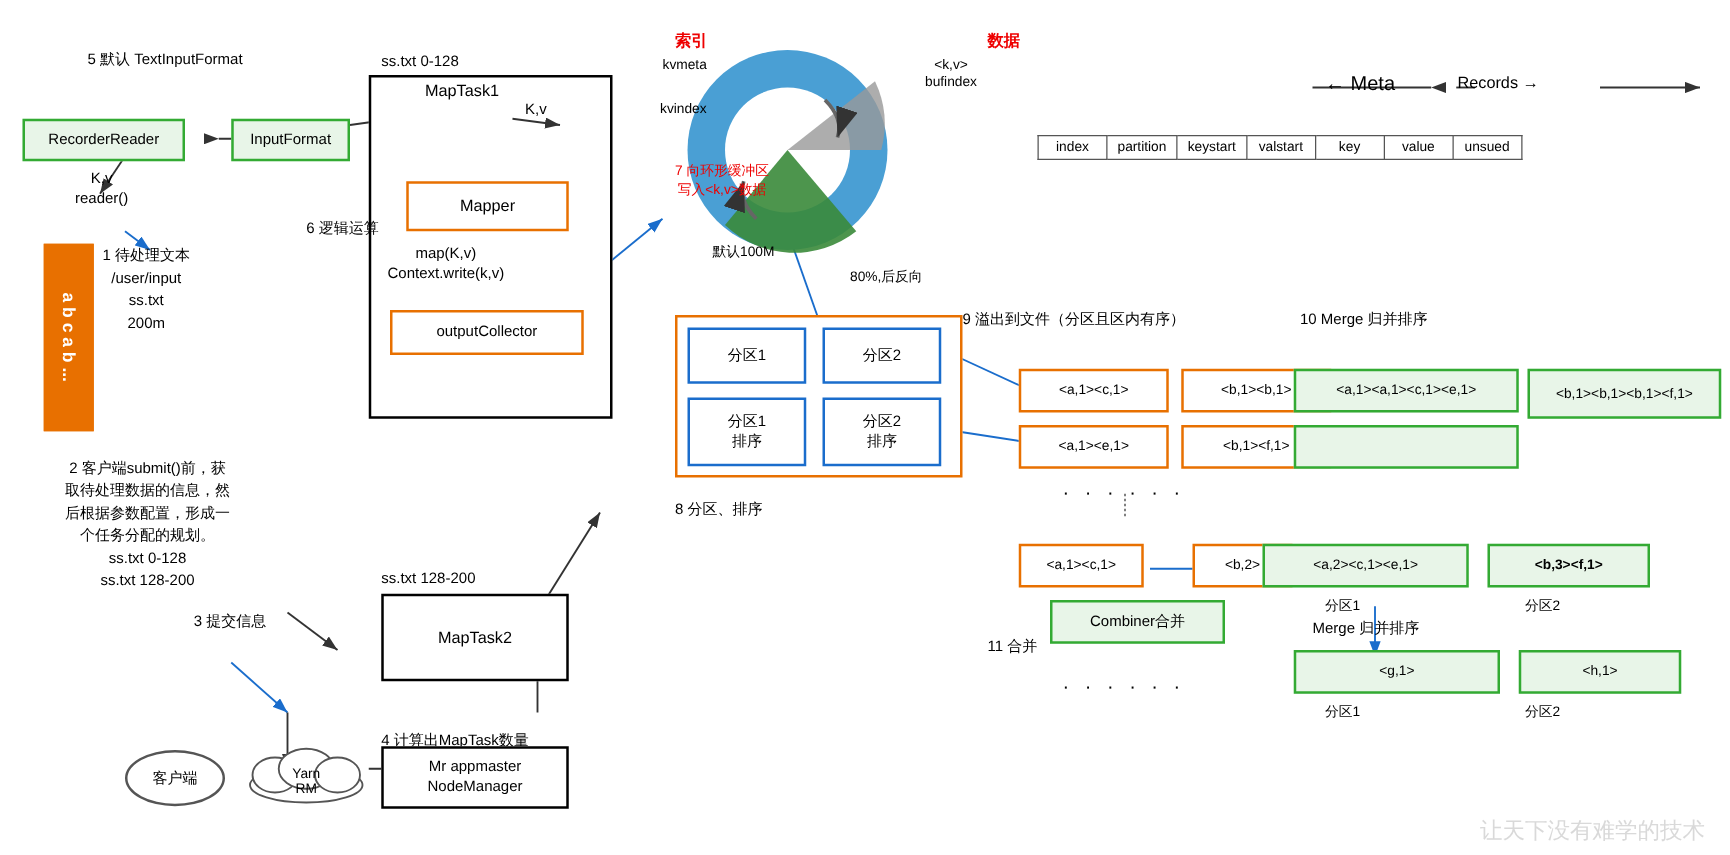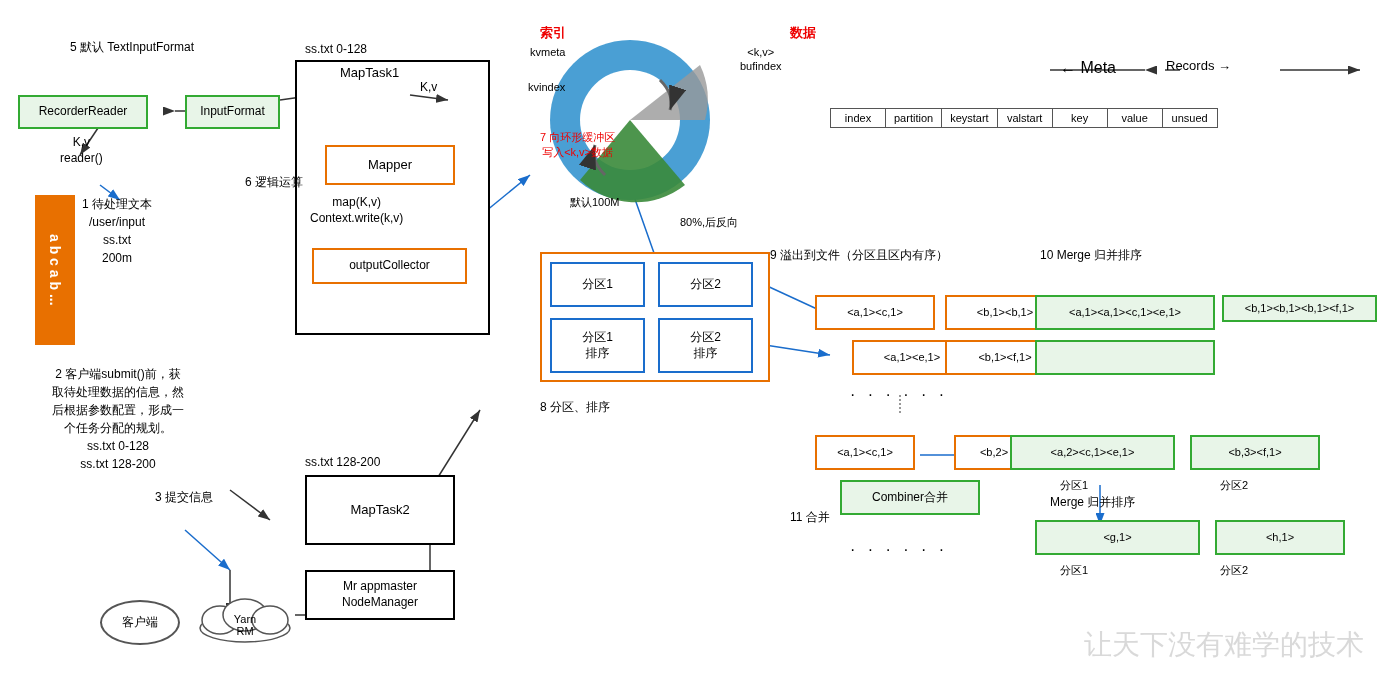--- a/index.html
+++ b/index.html
@@ -66,23 +66,23 @@
     .meta-table td {
       border: 1px solid #555;
       padding: 3px 8px;
       font-size: 11px;
       text-align: center;
       min-width: 55px;
     }
     
     .watermark {
       position: absolute;
-      bottom: 20px;
+      bottom: 8px;
       right: 20px;
-      font-size: 28px;
+      font-size: 18px;
       color: rgba(180,180,180,0.5);
       font-family: Liberation Sans, sans-serif;
     }
     
     .cloud {
       position: absolute;
       display: flex; align-items: center; justify-content: center;
       text-align: center;
     }
     .cloud svg { position: absolute; top: 0; left: 0; }
@@ -220,21 +220,21 @@
       <ellipse cx="50" cy="25" rx="22" ry="16" fill="#fff" stroke="#555" stroke-width="1.5"></ellipse>
       <ellipse cx="75" cy="30" rx="18" ry="14" fill="#fff" stroke="#555" stroke-width="1.5"></ellipse>
     </svg>
     <span style="position:absolute;bottom:8px;left:0;width:100%;text-align:center;font-size:11px;">Yarn<br>RM</span>
   </div>
 
   <div class="label" style="left:305px;top:585px;">
     <span>4 计算出MapTask数量</span>
   </div>
 
-  <div class="box box-black" style="left:305px;top:570px;width:150px;height:50px;font-size:12px;">
+  <div class="box box-black" style="left:305px;top:597px;width:150px;height:50px;font-size:12px;">
     <span>Mr appmaster<br>NodeManager</span>
   </div>
 
   <div class="label" style="left:305px;top:455px;">
     <span>ss.txt 128-200</span>
   </div>
 
   <div class="box box-black" style="left:305px;top:475px;width:150px;height:70px;font-size:13px;">
     <span>MapTask2</span>
   </div>
@@ -364,39 +364,39 @@
   <div class="label" style="left:770px;top:248px;font-size:12px;">
     <span>9 溢出到文件（分区且区内有序）</span>
   </div>
 
   <div class="box box-orange" style="left:815px;top:295px;width:120px;height:35px;font-size:11px;">
     <span>&lt;a,1&gt;&lt;c,1&gt;</span>
   </div>
   <div class="box box-orange" style="left:945px;top:295px;width:120px;height:35px;font-size:11px;">
     <span>&lt;b,1&gt;&lt;b,1&gt;</span>
   </div>
-  <div class="box box-orange" style="left:815px;top:340px;width:120px;height:35px;font-size:11px;margin-left:37px;">
+  <div class="box box-orange" style="left:815px;top:340px;width:120px;height:35px;font-size:11px;">
     <span>&lt;a,1&gt;&lt;e,1&gt;</span>
   </div>
   <div class="box box-orange" style="left:945px;top:340px;width:120px;height:35px;font-size:11px;">
     <span>&lt;b,1&gt;&lt;f,1&gt;</span>
   </div>
 
   <div class="label" style="left:850px;top:385px;font-size:16px;letter-spacing:4px;">
     <span>· · · · · ·</span>
   </div>
 
   <div class="label" style="left:1040px;top:248px;font-size:12px;">
     <span>10 Merge 归并排序</span>
   </div>
 
   <div class="box box-green" style="left:1035px;top:295px;width:180px;height:35px;font-size:11px;">
     <span>&lt;a,1&gt;&lt;a,1&gt;&lt;c,1&gt;&lt;e,1&gt;</span>
   </div>
-  <div class="box box-green" style="left:1222px;top:295px;width:155px;height:27px;font-size:11px;align-items:center;">
+  <div class="box box-green" style="left:1222px;top:295px;width:155px;height:40px;font-size:11px;align-items:center;">
     <span>&lt;b,1&gt;&lt;b,1&gt;&lt;b,1&gt;&lt;f,1&gt;</span>
   </div>
   <div class="box box-green" style="left:1035px;top:340px;width:180px;height:35px;font-size:11px;">
     
   </div>
 
   <div class="box box-orange" style="left:815px;top:435px;width:100px;height:35px;font-size:11px;">
     <span>&lt;a,1&gt;&lt;c,1&gt;</span>
   </div>
   <div class="box box-orange" style="left:925px;top:435px;width:80px;height:35px;font-size:11px;margin-left:29px;">
@@ -411,21 +411,21 @@
     <span>11 合并</span>
   </div>
 
   <div class="label" style="left:850px;top:540px;font-size:16px;letter-spacing:4px;">
     <span>· · · · · ·</span>
   </div>
 
   <div class="box box-green" style="left:1010px;top:435px;width:165px;height:35px;font-size:11px;">
     <span>&lt;a,2&gt;&lt;c,1&gt;&lt;e,1&gt;</span>
   </div>
-  <div class="box box-green" style="left:1190px;top:435px;width:130px;height:35px;font-size:11px;">
+  <div class="box box-green" style="left:1190px;top:435px;width:130px;height:35px;font-size:11px;font-weight:bold;">
     <span>&lt;b,3&gt;&lt;f,1&gt;</span>
   </div>
 
   <div class="label" style="left:1060px;top:478px;font-size:11px;">
     <span>分区1</span>
   </div>
   <div class="label" style="left:1220px;top:478px;font-size:11px;">
     <span>分区2</span>
   </div>
 

